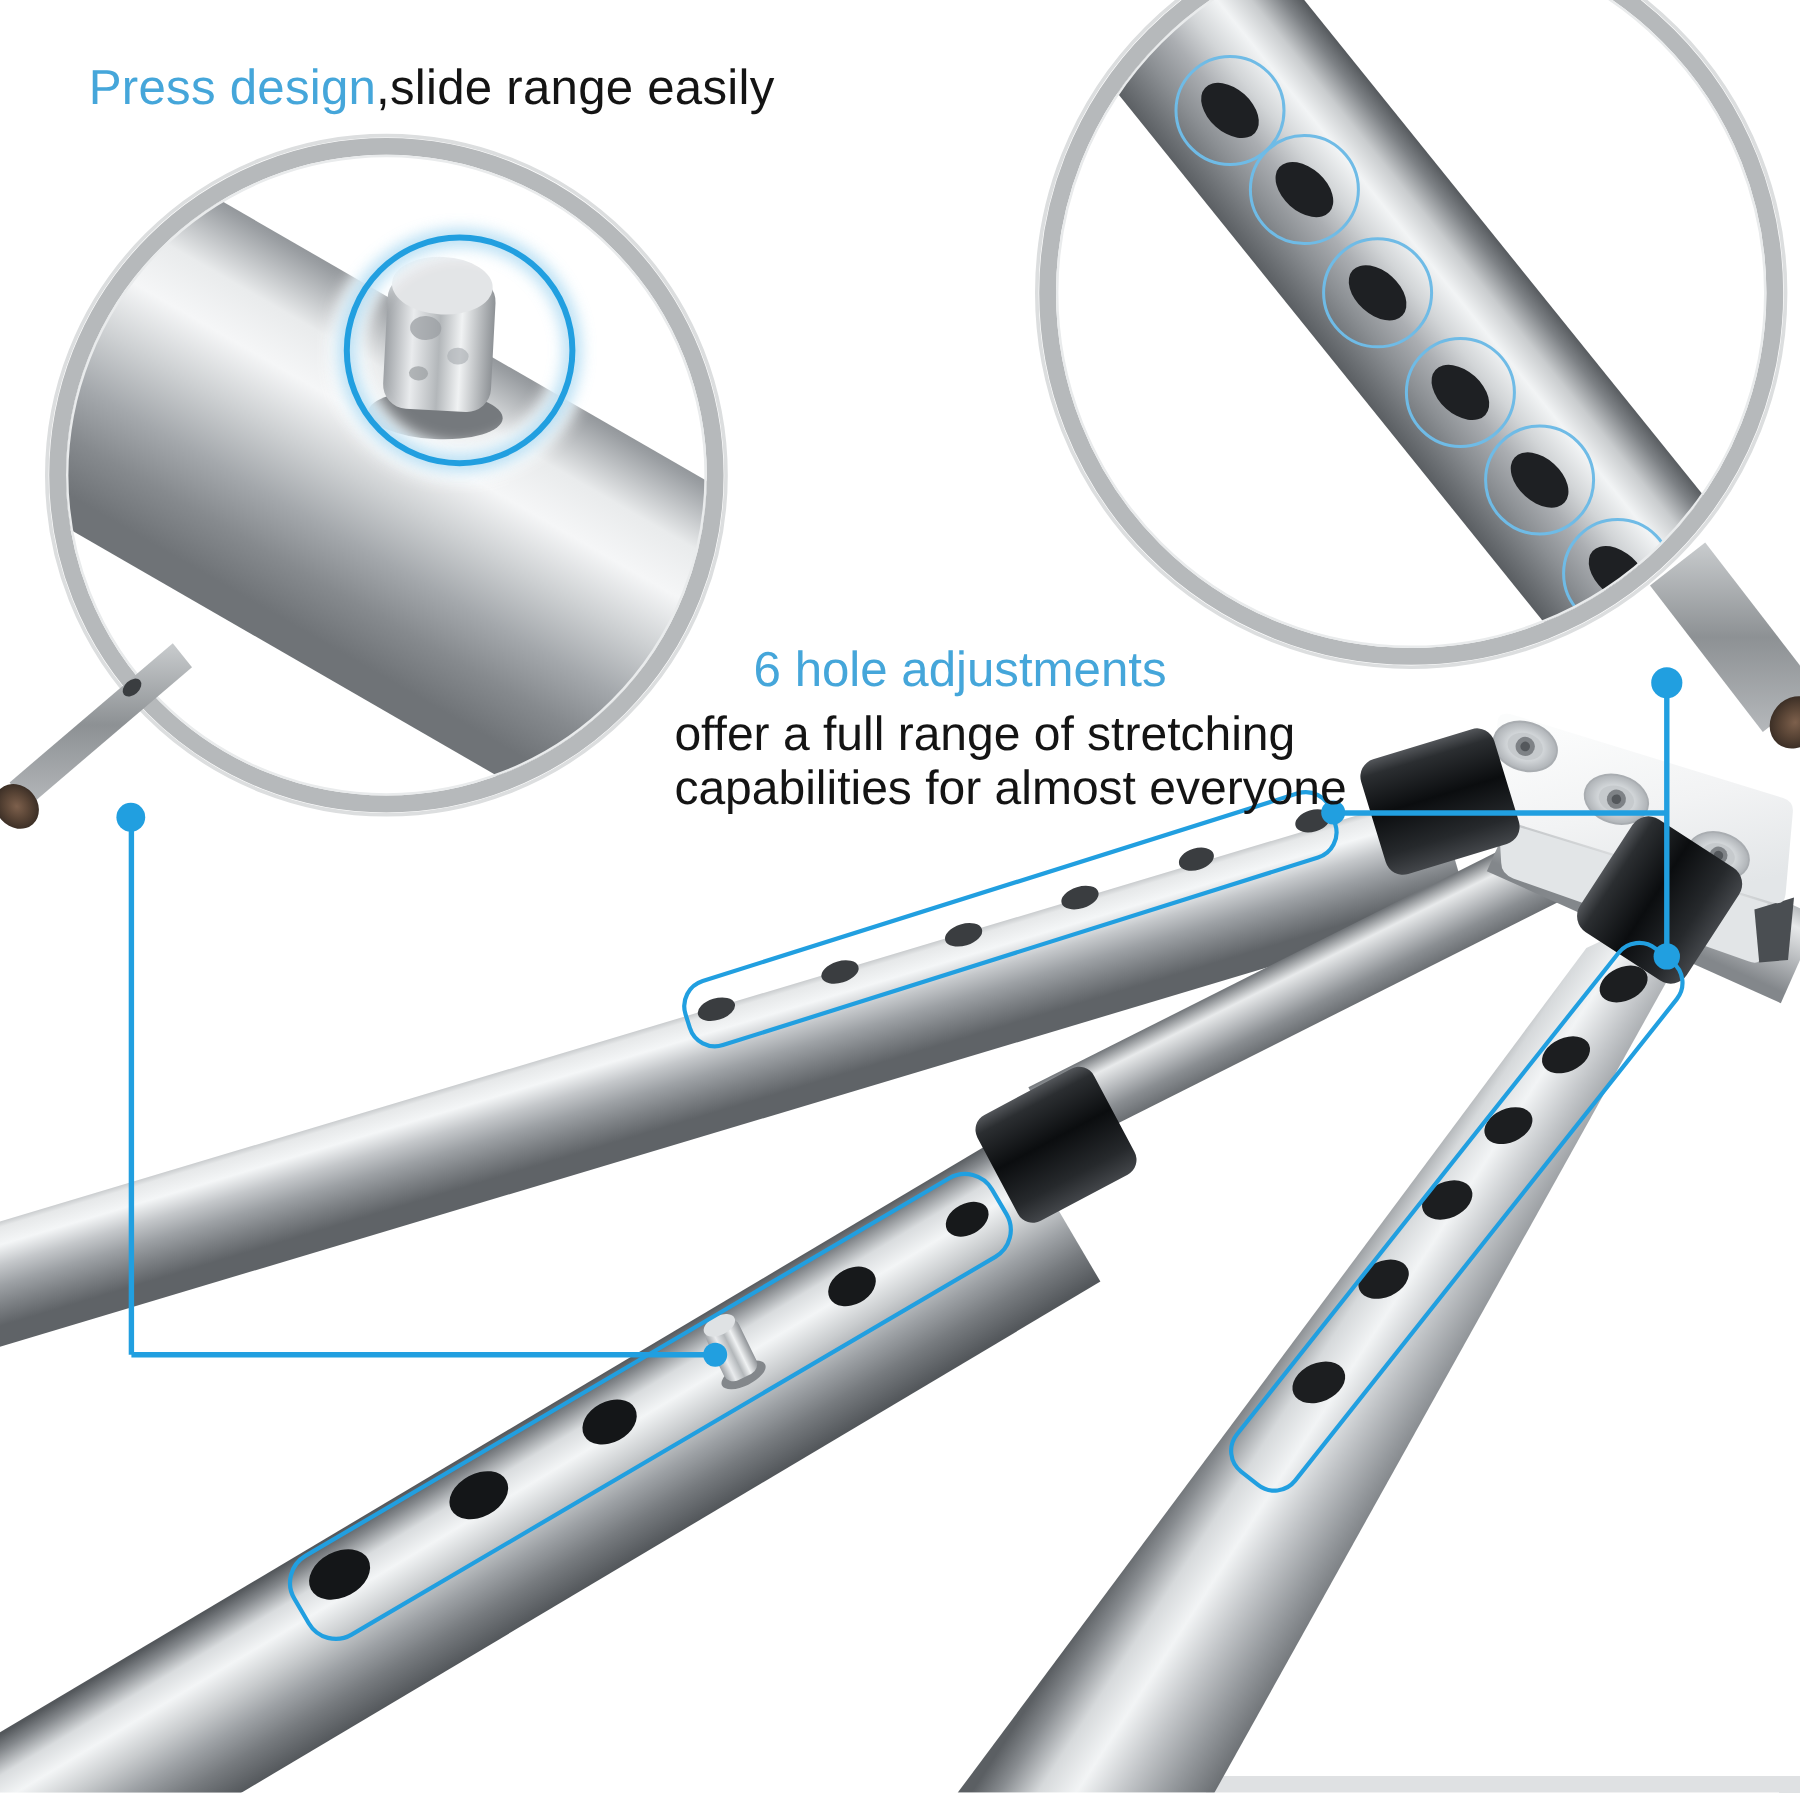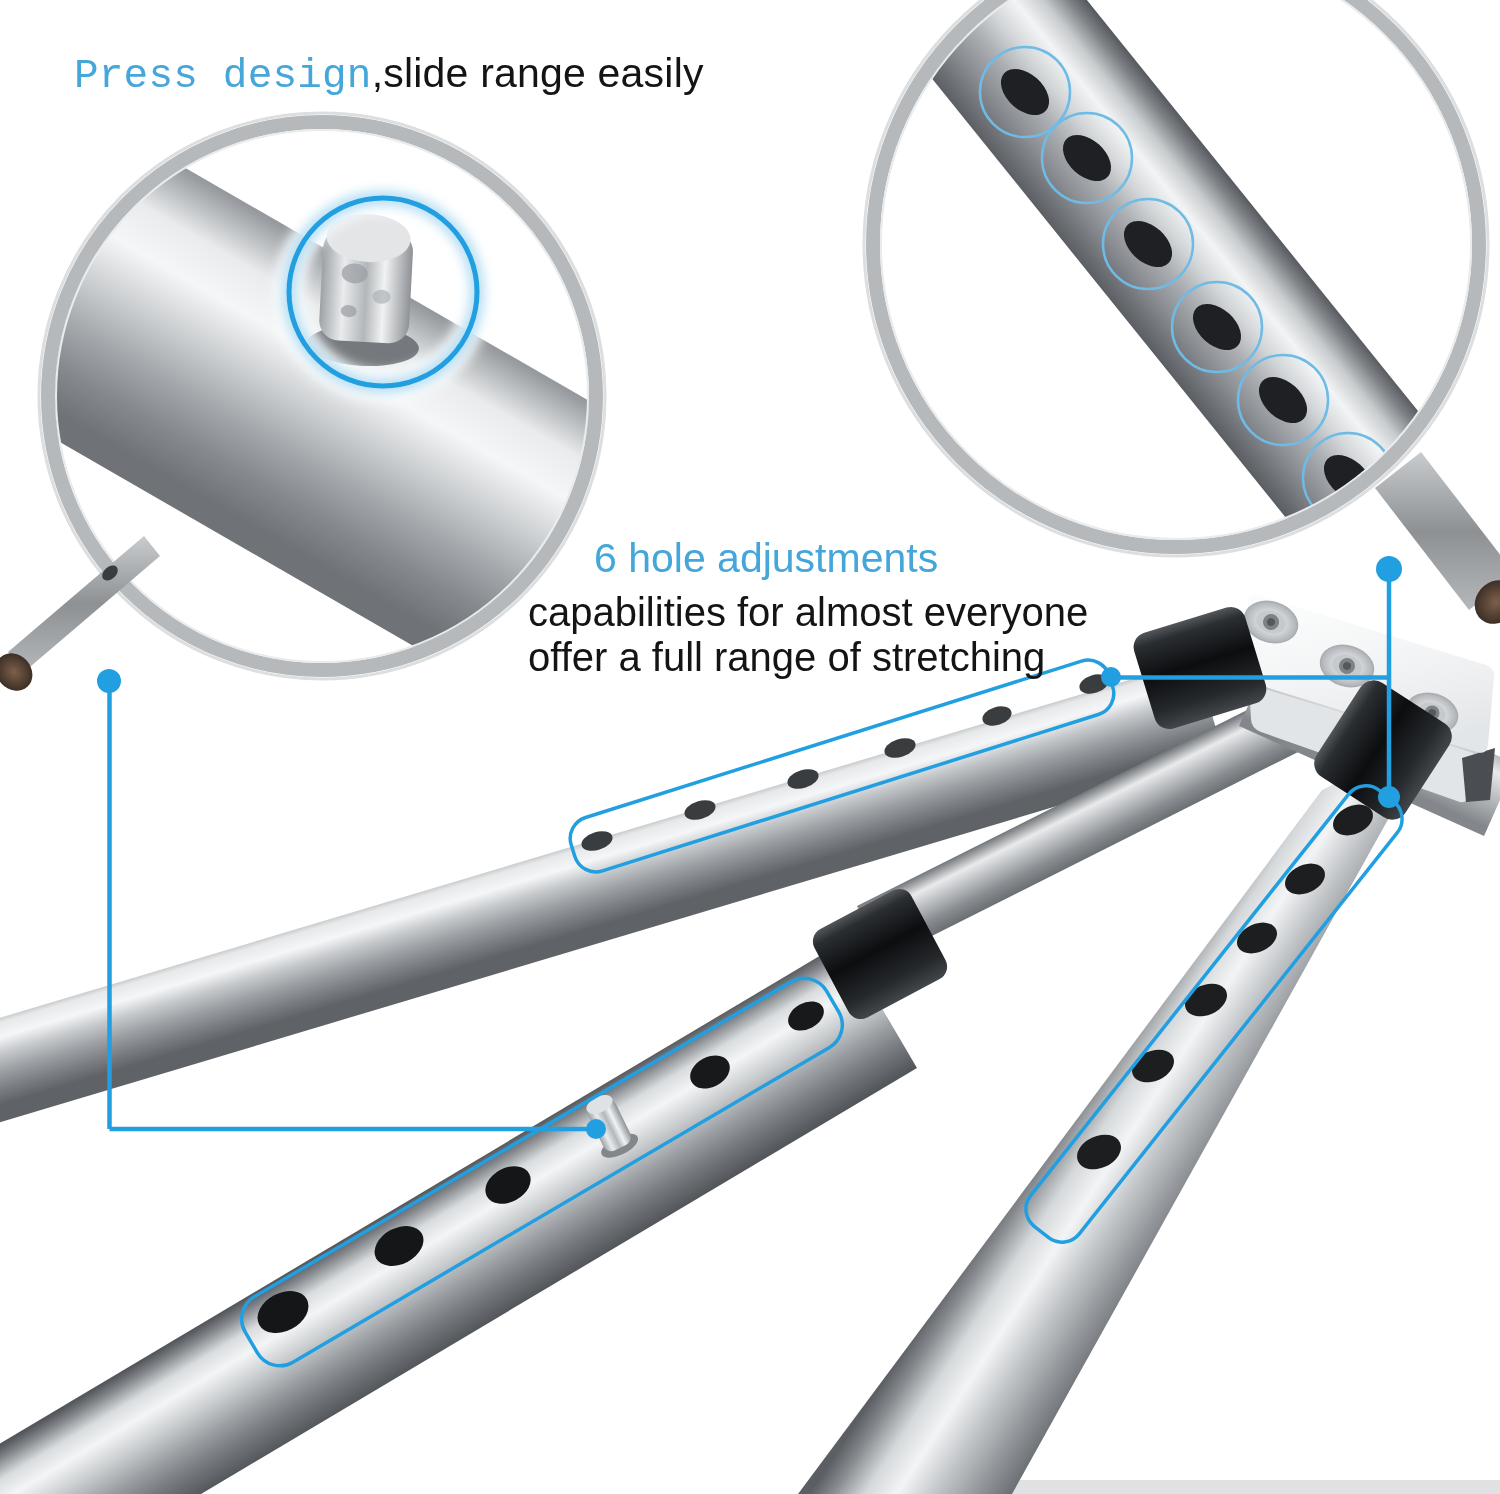--- a/index.html
+++ b/index.html
@@ -3,23 +3,23 @@
 <meta charset="utf-8">
 <style>
   html,body{margin:0;padding:0;background:#ffffff;}
   .stage{
     position:relative;width:1500px;height:1494px;background:#ffffff;
     overflow:hidden;font-family:"Liberation Sans", sans-serif;
   }
   .stage svg{position:absolute;left:0;top:0;}
   .caption{position:absolute;white-space:nowrap;z-index:10;}
   .caption-top{left:74px;top:50px;font-size:41px;letter-spacing:0.2px;}
-  .caption-mid{left:528px;top:536px;font-size:40px;line-height:45px;color:var(--caption-dark);}
+  .caption-mid{left:562px;top:536px;font-size:40px;line-height:45px;color:var(--caption-dark);}
   .caption-mid .lead{color:var(--caption-blue);margin:0 0 9px 66px;font-size:41px;}
-  .cap-blue{color:var(--caption-blue);font-family:Liberation Mono, monospace;}
+  .cap-blue{color:var(--caption-blue);}
   .cap-dark{color:var(--caption-dark);}
   .accent-stroke{stroke:var(--accent-blue);}
   .accent-fill{fill:var(--accent-blue);}
   .ring-light{stroke:var(--ring-light);}
 </style>
 </head>
 <body>
 
 <div class="stage">
 
@@ -299,17 +299,17 @@
     <circle cx="1389" cy="797" r="11" class="accent-fill"></circle>
   </g>
 </svg>
 
   <div class="caption caption-top">
     <span class="cap-blue">Press design</span><span class="cap-dark">,slide range easily</span>
   </div>
 
   <div class="caption caption-mid">
     <div class="lead">6 hole adjustments</div>
+    <div>offer a full range of stretching</div>
     <div>capabilities for almost everyone</div>
-    <div>offer a full range of stretching</div>
   </div>
 
 </div>
 
 </body></html>

